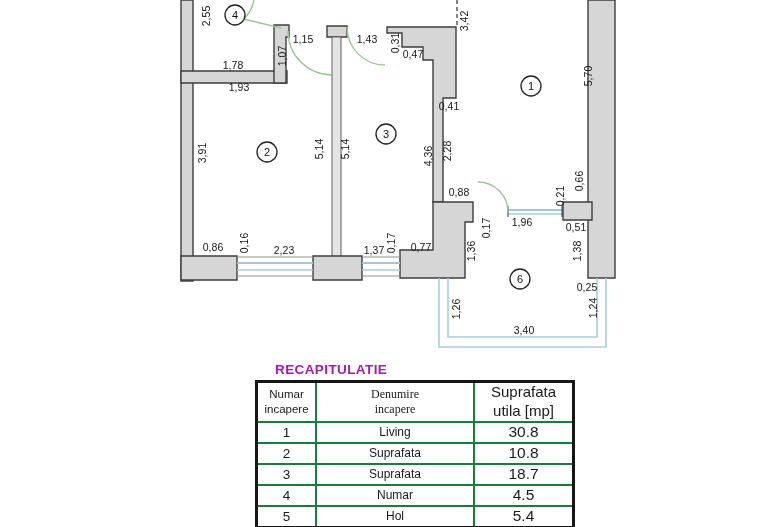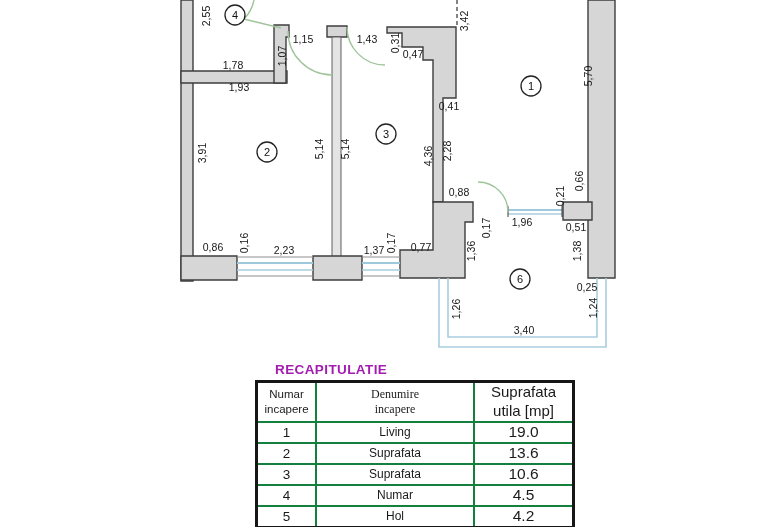--- a/index.html
+++ b/index.html
@@ -156,37 +156,37 @@
         <th class="c3">
           <span>Suprafata</span><br>
           <span>utila [mp]</span>
         </th>
       </tr>
     </thead>
     <tbody>
       <tr>
         <td class="nr">1</td>
         <td class="name">Living</td>
-        <td class="area">19.0</td>
+        <td class="area">30.8</td>
       </tr>
       <tr>
         <td class="nr">2</td>
         <td class="name">Suprafata</td>
-        <td class="area">13.6</td>
+        <td class="area">10.8</td>
       </tr>
       <tr>
         <td class="nr">3</td>
         <td class="name">Suprafata</td>
-        <td class="area">10.6</td>
+        <td class="area">18.7</td>
       </tr>
       <tr>
         <td class="nr">4</td>
         <td class="name">Numar</td>
         <td class="area">4.5</td>
       </tr>
       <tr>
         <td class="nr">5</td>
         <td class="name">Hol</td>
-        <td class="area">4.2</td>
+        <td class="area">5.4</td>
       </tr>
     </tbody>
   </table>
 </div>
 
 </body></html>

